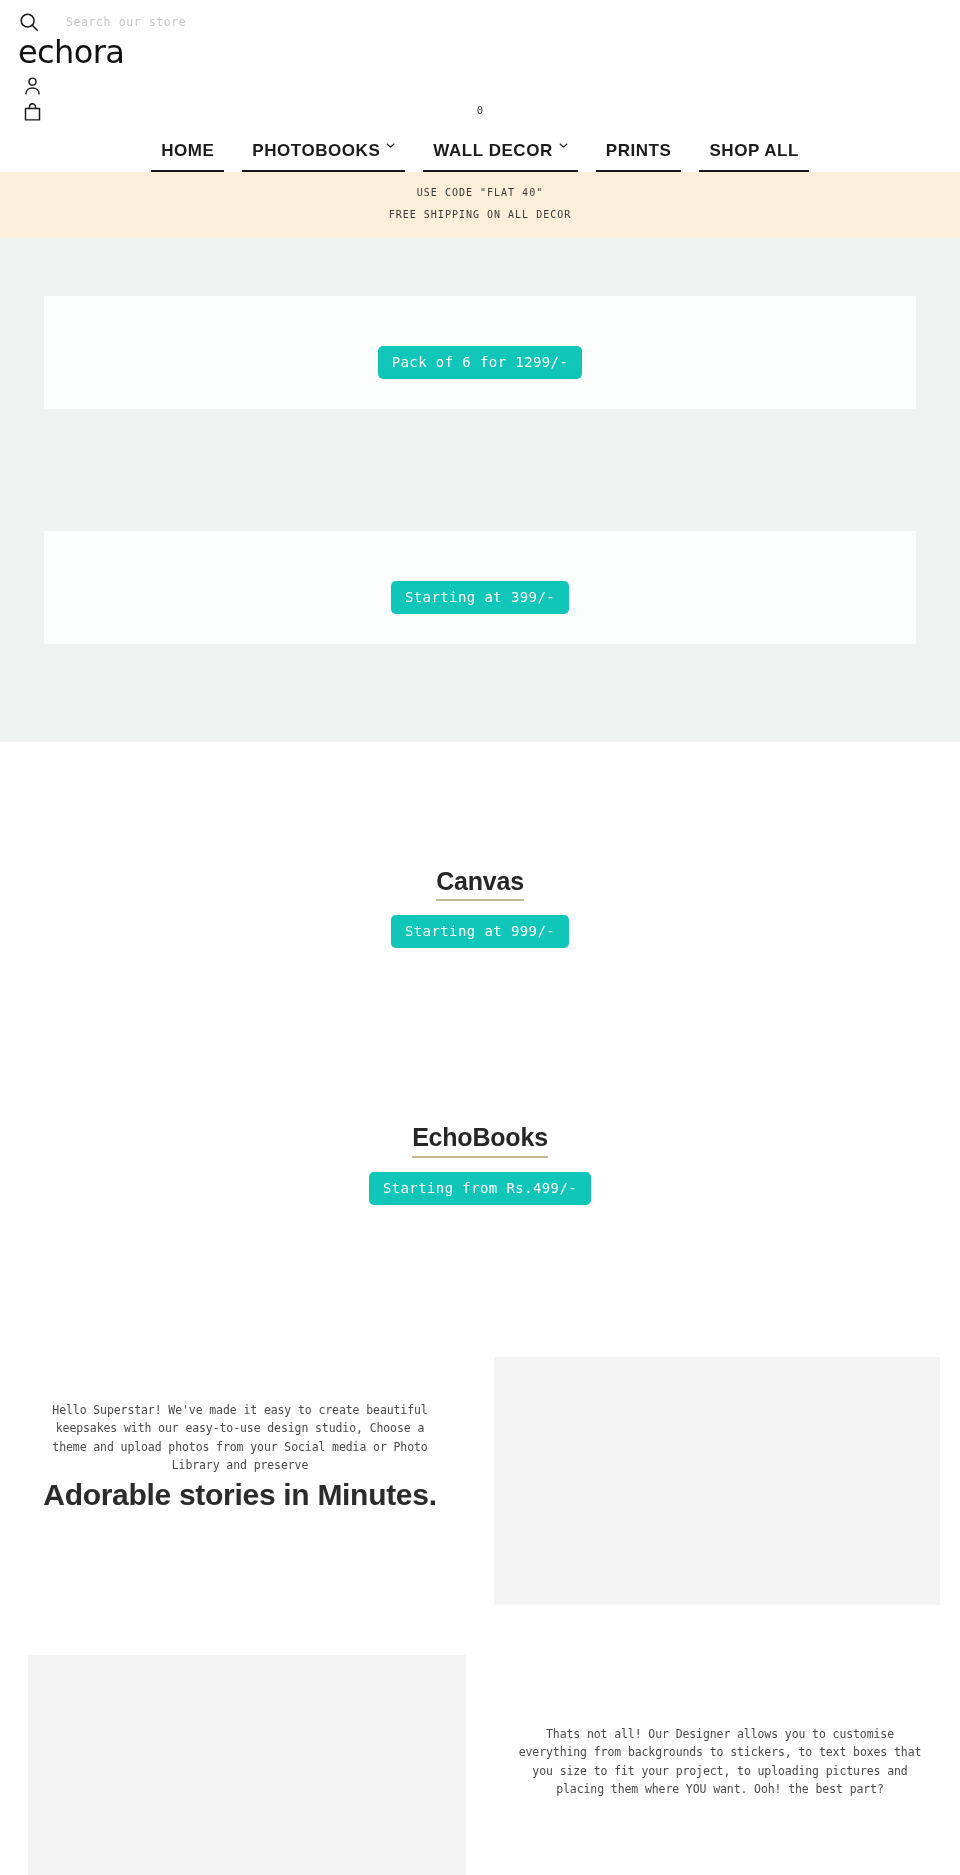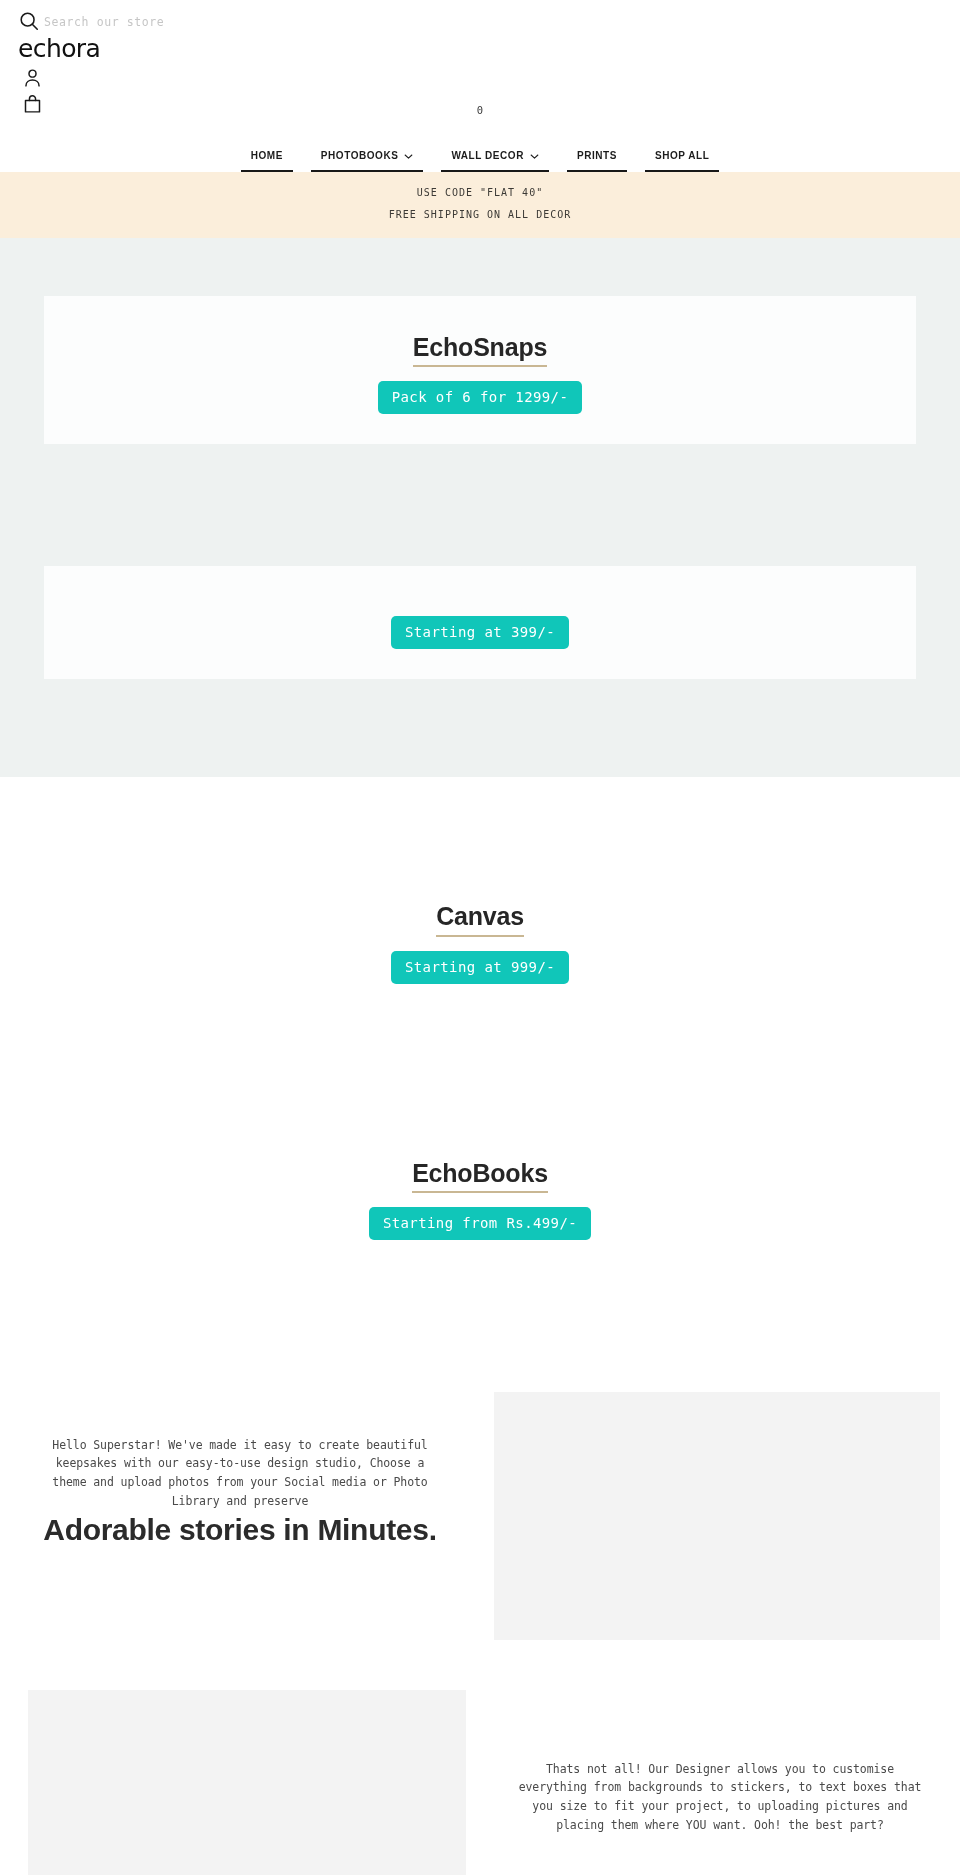--- a/index.html
+++ b/index.html
@@ -13,21 +13,22 @@
 
   
   .header {
     position: relative;
     background: #ffffff;
     padding: 0;
     height: 172px;
   }
   .search-row {
     display: flex;
-    gap: 4px;
+    align-items: center;
+    gap: 26px;
     padding: 10px 0 0 18px;
     height: 34px;
   }
   .search-icon { width: 22px; height: 22px; flex: 0 0 22px; display:block; }
   .search-input {
     border: none;
     outline: none;
     background: transparent;
     font-family: "DejaVu Sans Mono", monospace;
     font-size: 11.5px;
@@ -35,21 +36,21 @@
     color: #3a3a3a;
     width: 300px;
     padding: 0;
   }
   .search-input::placeholder { color: #c6c6c6; }
 
   .brand {
     padding-left: 18px;
     margin-top: 2px;
     font-family: "DejaVu Sans", sans-serif;
-    font-size: 25px;
+    font-size: 32px;
     font-weight: 400;
     letter-spacing: -0.6px;
     color: #111;
     line-height: 1.05;
   }
 
   .icon-stack { padding-left: 22px; margin-top: 3px; }
   .icon-stack > div { height: 26px; display: flex; align-items: center; }
   .acct-icon, .bag-icon { width: 21px; height: 22px; display: block; }
 
@@ -69,25 +70,25 @@
     left: 0; right: 0;
     bottom: 0;
     display: flex;
     justify-content: center;
     align-items: flex-end;
     gap: 18px;
     padding-bottom: 0;
   }
   .nav-item {
     display: flex;
-    align-items: flex-end;
+    align-items: flex-start;
     gap: 6px;
     padding: 0 10px 9px 10px;
     border-bottom: 2.5px solid #181818;
-    font-size: 10px;
+    font-size: 17px;
     font-weight: 700;
     letter-spacing: .55px;
     color: #1c1c1c;
     cursor: pointer;
     white-space: nowrap;
   }
   .chev { display: inline-block; width: 9px; height: 9px; }
   .chev svg { display: block; }
 
   
@@ -243,21 +244,20 @@
 
 <div class="announce">
   <div>USE CODE "FLAT 40"</div>
   <div>FREE SHIPPING ON ALL DECOR</div>
 </div>
 
 <div class="promo-band">
   <div class="promo-band-inner">
 
     <div class="promo-card">
-      <div><span class="promo-title">EchoSnaps</span></div>
       <button class="promo-btn">Pack of 6 for 1299/-</button>
     </div>
 
     <div class="spacer-sm"></div>
 
     <div class="promo-card">
       <button class="promo-btn">Starting at 399/-</button>
     </div>
 
     <div class="spacer-band-end"></div>

